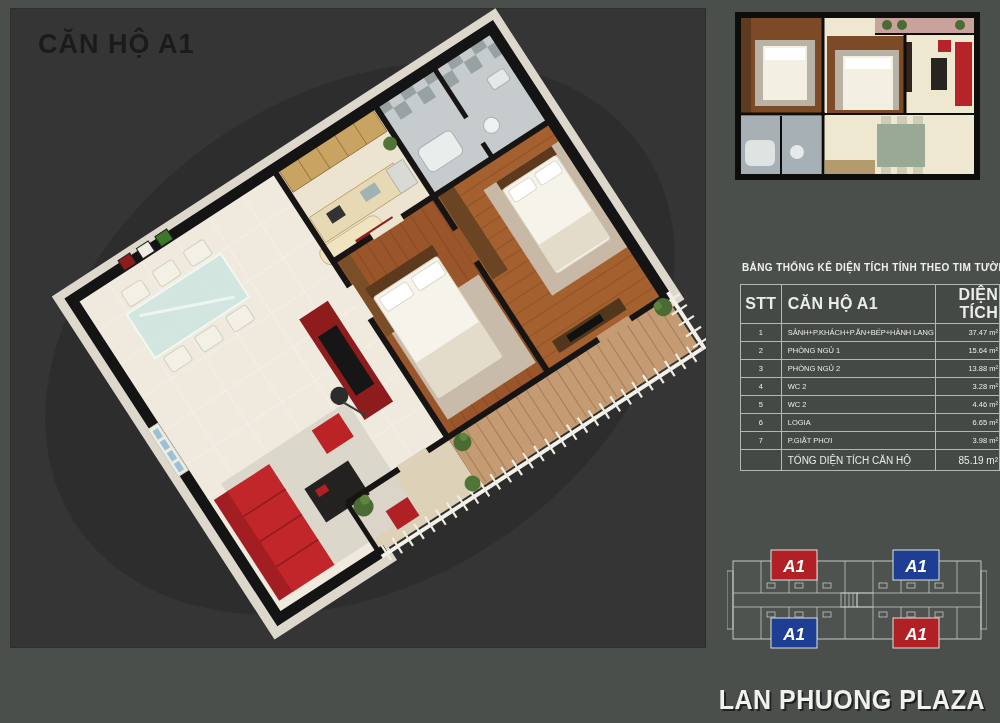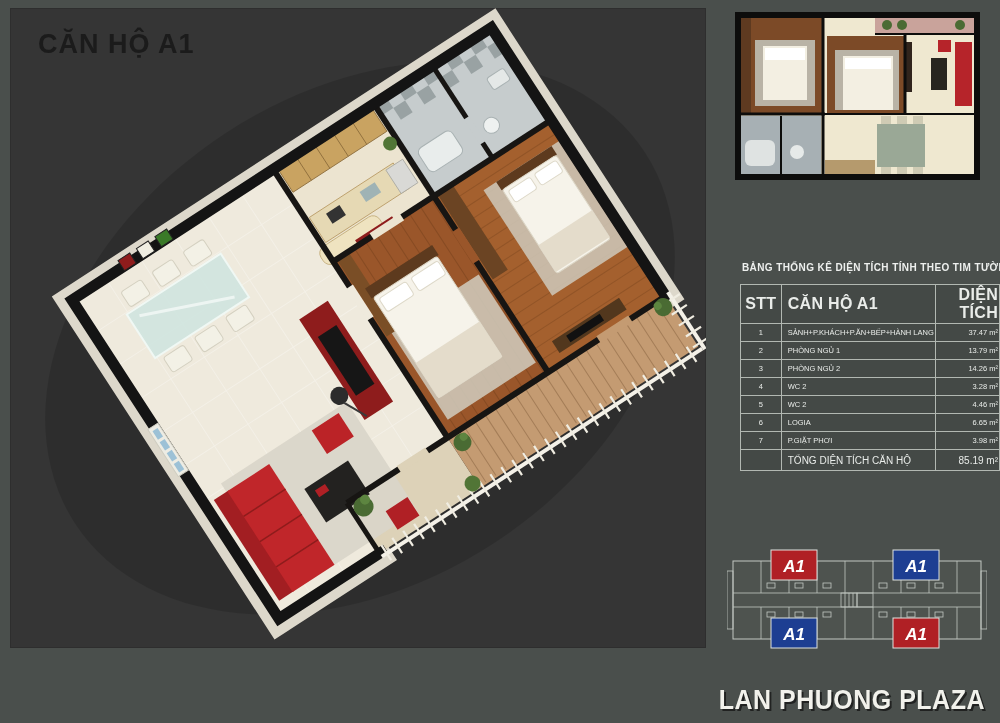--- a/index.html
+++ b/index.html
@@ -288,26 +288,26 @@
       </thead>
       <tbody>
           <tr>
             <td class="col-stt">1</td>
             <td class="col-name">SẢNH+P.KHÁCH+P.ĂN+BẾP+HÀNH LANG</td>
             <td class="col-area">37.47 m²</td>
           </tr>
           <tr>
             <td class="col-stt">2</td>
             <td class="col-name">PHÒNG NGỦ 1</td>
-            <td class="col-area">13.79 m²</td>
+            <td class="col-area">15.64 m²</td>
           </tr>
           <tr>
             <td class="col-stt">3</td>
             <td class="col-name">PHÒNG NGỦ 2</td>
-            <td class="col-area">14.26 m²</td>
+            <td class="col-area">13.88 m²</td>
           </tr>
           <tr>
             <td class="col-stt">4</td>
             <td class="col-name">WC 2</td>
             <td class="col-area">3.28 m²</td>
           </tr>
           <tr>
             <td class="col-stt">5</td>
             <td class="col-name">WC 2</td>
             <td class="col-area">4.46 m²</td>

